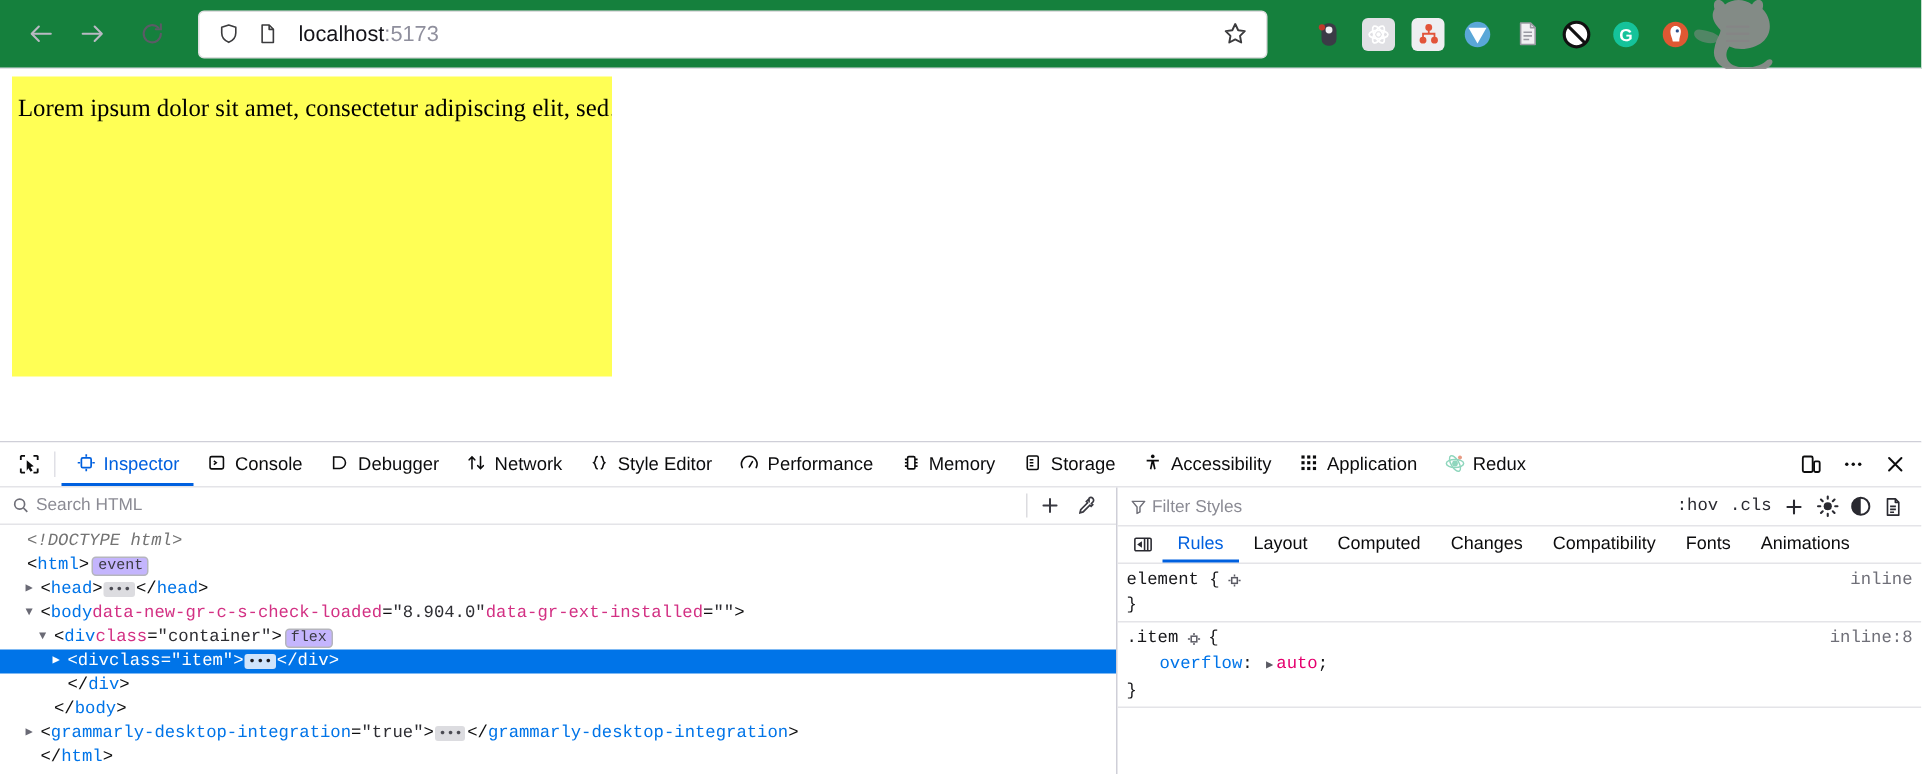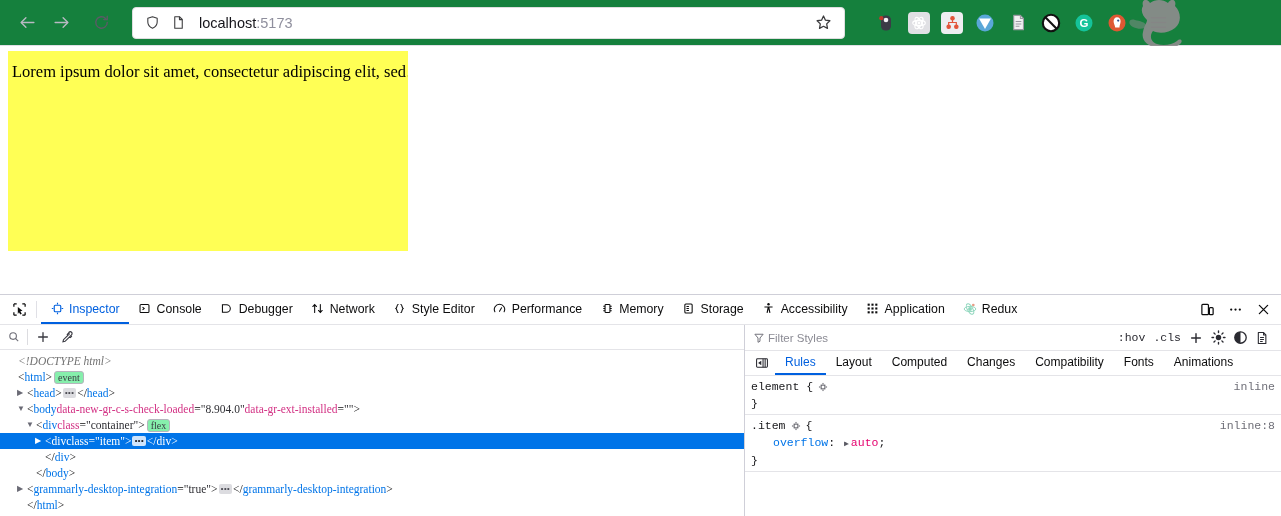--- a/index.html
+++ b/index.html
@@ -216,21 +216,20 @@
     line-height: 16px;
     padding-top: 3px;
     color: #18181b;
   }
   .mline {
     display: flex;
     align-items: center;
     height: 16px;
     padding-left: 8px;
     white-space: nowrap;
-    font-family: Liberation Serif, serif;
   }
   .mline.selected { background: #0074e8; color: #ffffff; }
   .mline.selected .tag, .mline.selected .attr,
   .mline.selected .val, .mline.selected .punc,
   .mline.selected .doctype, .mline.selected .twisty { color: #ffffff; }
   .twisty {
     display: inline-block;
     width: 10px;
     color: #6a6a75;
     font-size: 8px;
@@ -239,21 +238,21 @@
   .twisty.spacer { color: transparent; }
   .doctype { color: #737373; font-style: italic; }
   .punc { color: #0c0c0d; }
   .tag { color: #0074e8; }
   .attr { color: #d33184; }
   .val { color: #2e2e33; }
   .badge {
     display: inline-block;
     border: 1px solid #b5b5bd;
     border-radius: 3px;
-    background: #86efac;
+    background: #c4b5fd;
     color: #3a3a42;
     font-size: 10px;
     line-height: 11px;
     padding: 0 3px;
     margin: 0 2px;
   }
   .ellipsis-badge {
     display: inline-block;
     background: #dcdce0;
     border-radius: 2px;
@@ -616,20 +615,21 @@
   <div id="dt-body">
 
     <div id="markup-panel">
       <div id="markup-search">
         <span class="srch-ico">
           <svg width="12" height="12" viewBox="0 0 16 16" fill="none" stroke="currentColor" stroke-width="1.5">
               <circle cx="6.8" cy="6.8" r="4.4"></circle>
               <path d="M10.2 10.2l3.4 3.4"></path>
             </svg>
         </span>
+        <span id="search-html-input">Search HTML</span>
         <span class="ms-sep"></span>
         <span class="ms-btn">
           <svg width="14" height="14" viewBox="0 0 16 16" fill="none" stroke="currentColor" stroke-width="1.5" stroke-linecap="round">
               <path d="M8 3v10M3 8h10"></path>
             </svg>
         </span>
         <span class="ms-btn" style="margin-right:4px;">
           <svg width="14" height="14" viewBox="0 0 16 16" fill="none" stroke="currentColor" stroke-width="1.3" stroke-linecap="round">
               <path d="M10.3 2.6a2 2 0 0 1 2.9 2.9l-1 1 .9.9-1.2 1.2-.9-.9-5.2 5.2-2.4.6.6-2.4 5.2-5.2-.9-.9L9.5 3.8l.8.8z"></path>
             </svg>

